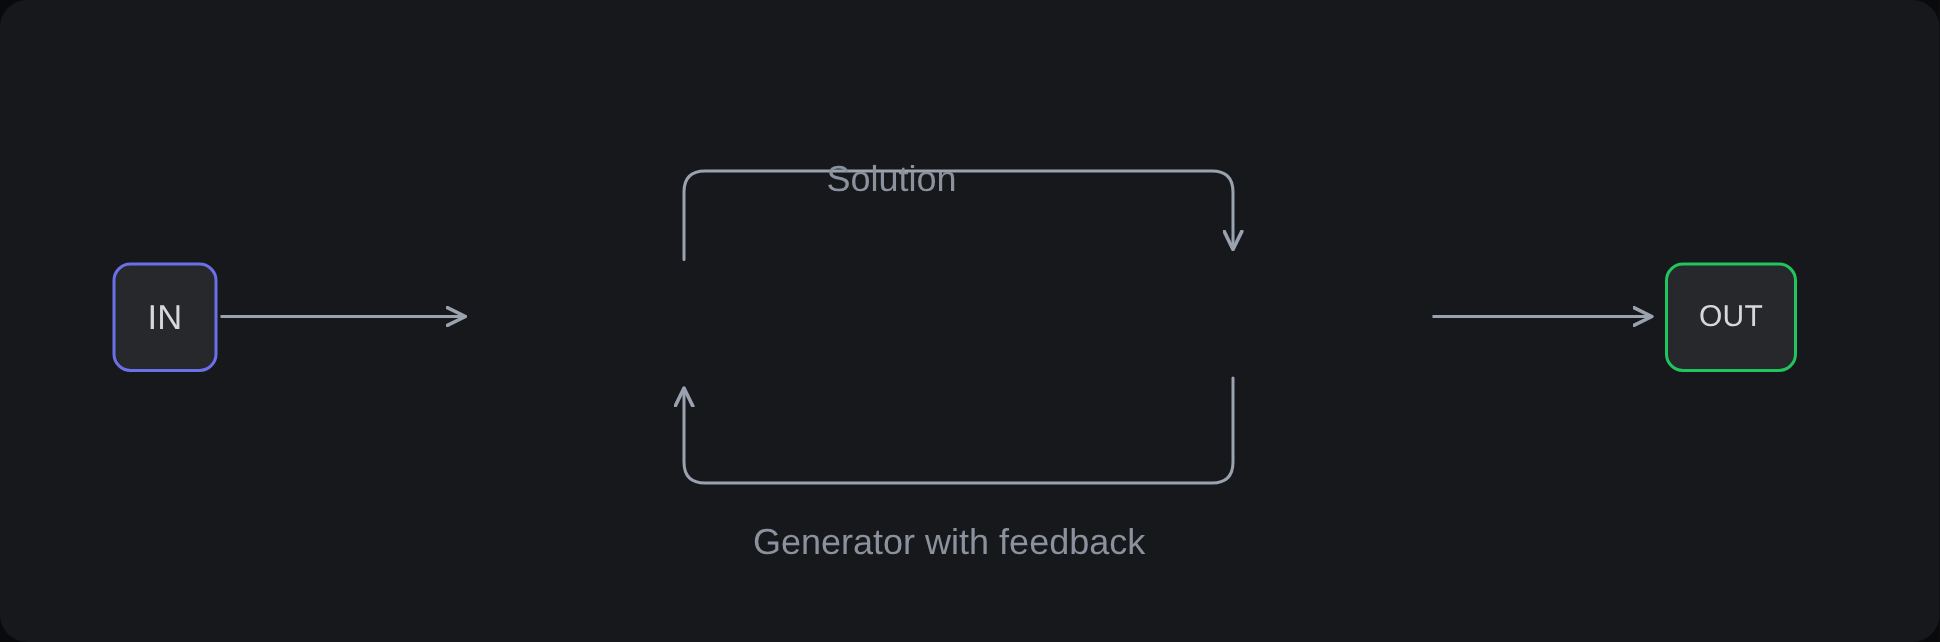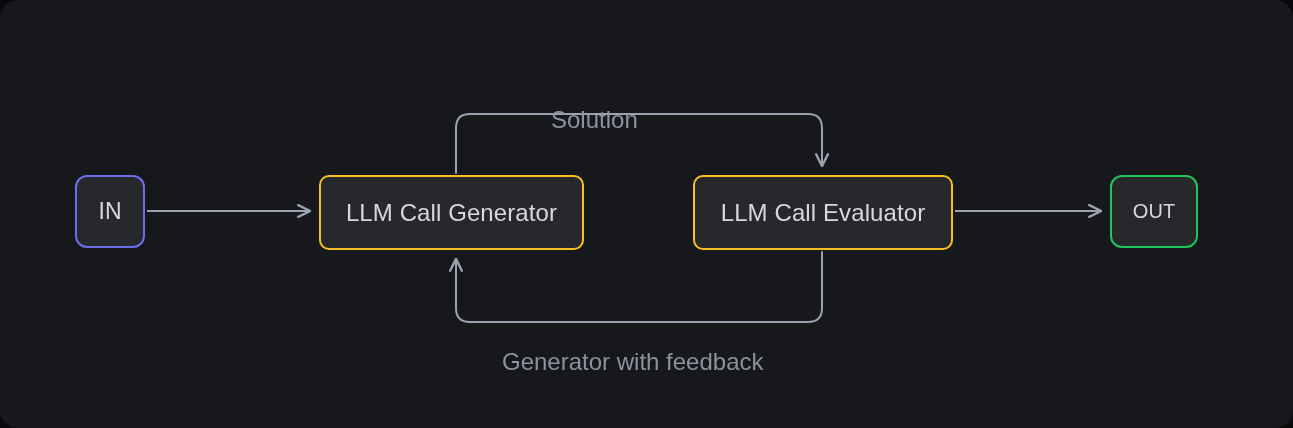--- a/index.html
+++ b/index.html
@@ -134,27 +134,21 @@
 
     <path d="M 955 211 L 1101 211" fill="none" stroke="#9aa2af" stroke-width="2" marker-end="url(#arrowhead)"></path>
 
     <path d="M 822 252 L 822 308 Q 822 322 808 322 L 470 322 Q 456 322 456 308 L 456 259" fill="none" stroke="#9aa2af" stroke-width="2" stroke-linecap="round" marker-end="url(#arrowhead)"></path>
   </svg>
 
   <div class="node" id="node-in">
     <span class="node-label">IN</span>
   </div>
 
-  <div class="node" id="node-generator">
-    <span class="node-label">LLM Call Generator</span>
-  </div>
 
-  <div class="node" id="node-evaluator">
-    <span class="node-label">LLM Call Evaluator</span>
-  </div>
 
   <div class="node" id="node-out">
     <span class="node-label">OUT</span>
   </div>
 
   <div class="edge-label" id="label-solution">Solution</div>
 
   <div class="edge-label" id="label-rejected">Generator with feedback</div>
 
 

